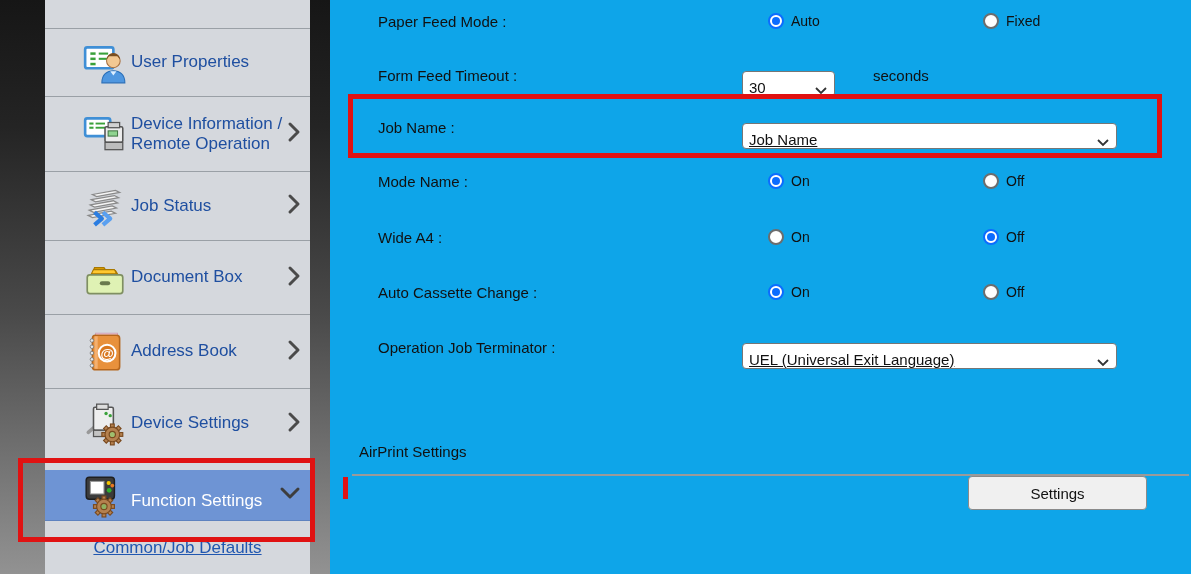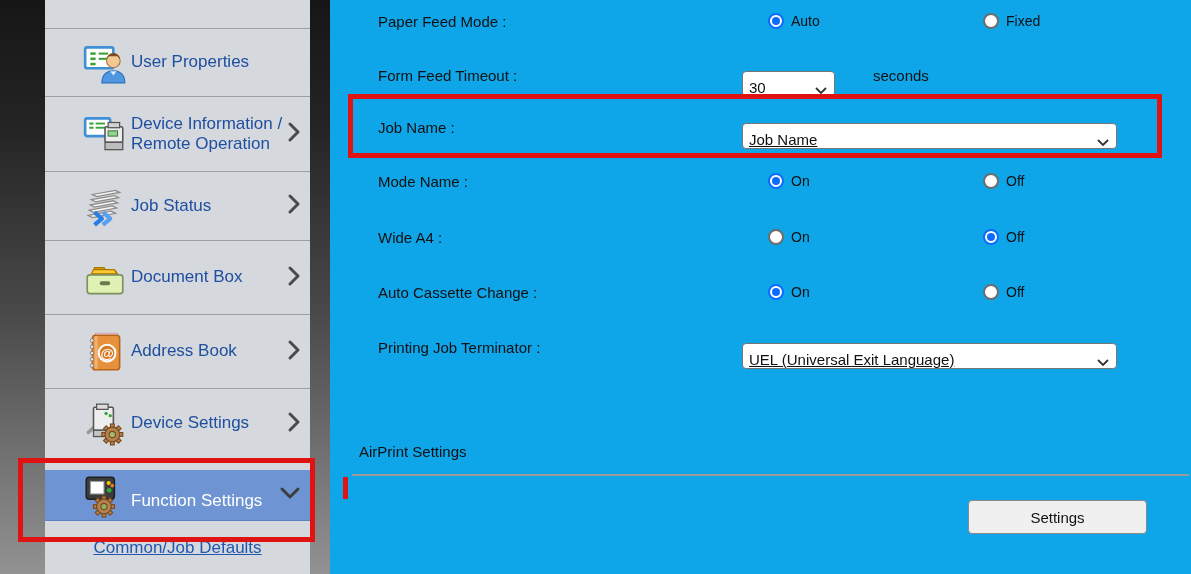--- a/index.html
+++ b/index.html
@@ -39,21 +39,21 @@
   .ctl-select { position:absolute; left:412px; top:0; height:26px; border:1px solid #767676; border-radius:4px; background:#fff; display:flex; align-items:flex-end; padding:0 24px 0 6px; font-size:15px; color:#111; cursor:pointer; white-space:nowrap; overflow:hidden;margin-top:9px; }
   .ctl-select.small { width:93px; }
   .ctl-select.wide { width:375px;text-decoration:underline; }
   .ctl-select .dd { position:absolute; right:7px; top:9px; }
   .suffix { position:absolute; left:543px; top:50%; transform:translateY(-50%); font-size:15px; color:#111; }
 
   .r1{top:8px}.r2{top:62px}.r3{top:114px}.r4{top:168px}.r5{top:224px}.r6{top:279px}.r7{top:334px}
 
   .airprint-h { position:absolute; left:29px; top:443px; font-size:15px; color:#111; }
   .hr { position:absolute; left:22px; top:474px; width:837px; height:2px; background:#9a9a9a; }
-  .settings-btn { position:absolute; left:638px; top:500px; width:179px; height:34px; background:#f0f0f0; border:1px solid #8a8a8a; border-radius:4px; font-family:"Liberation Sans",sans-serif; font-size:15px; color:#111; cursor:pointer; }
+  .settings-btn { position:absolute; left:638px; top:476px; width:179px; height:34px; background:#f0f0f0; border:1px solid #8a8a8a; border-radius:4px; font-family:"Liberation Sans",sans-serif; font-size:15px; color:#111; cursor:pointer; }
 
   
   .ann { position:absolute; border:5px solid #e01212; pointer-events:none; z-index:50; }
   .ann-func { left:18px; top:458px; width:297px; height:84px; }
   .ann-job { left:348px; top:94px; width:814px; height:64px; }
   .ann-tick { position:absolute; left:343px; top:477px; width:5px; height:22px; background:#e01212; pointer-events:none; z-index:50; }
 </style>
 </head>
 <body>
 
@@ -289,21 +289,21 @@
           <span class="radio sel"></span>
           <span>On</span>
         </span>
       <span class="opt c2">
           <span class="radio"></span>
           <span>Off</span>
         </span>
     </div>
 
     <div class="row r7">
-      <span class="lbl">Printing Job Terminator :</span>
+      <span class="lbl">Operation Job Terminator :</span>
       <span class="ctl-select wide">
           <span>UEL (Universal Exit Language)</span>
           <span class="dd"><svg width="12" height="8" viewBox="0 0 12 8">
               <polyline points="1,1 6,6 11,1" fill="none" stroke="#333" stroke-width="1.8"></polyline>
             </svg></span>
         </span>
     </div>
 
     <div class="airprint-h">AirPrint Settings</div>
     <div class="hr"></div>

